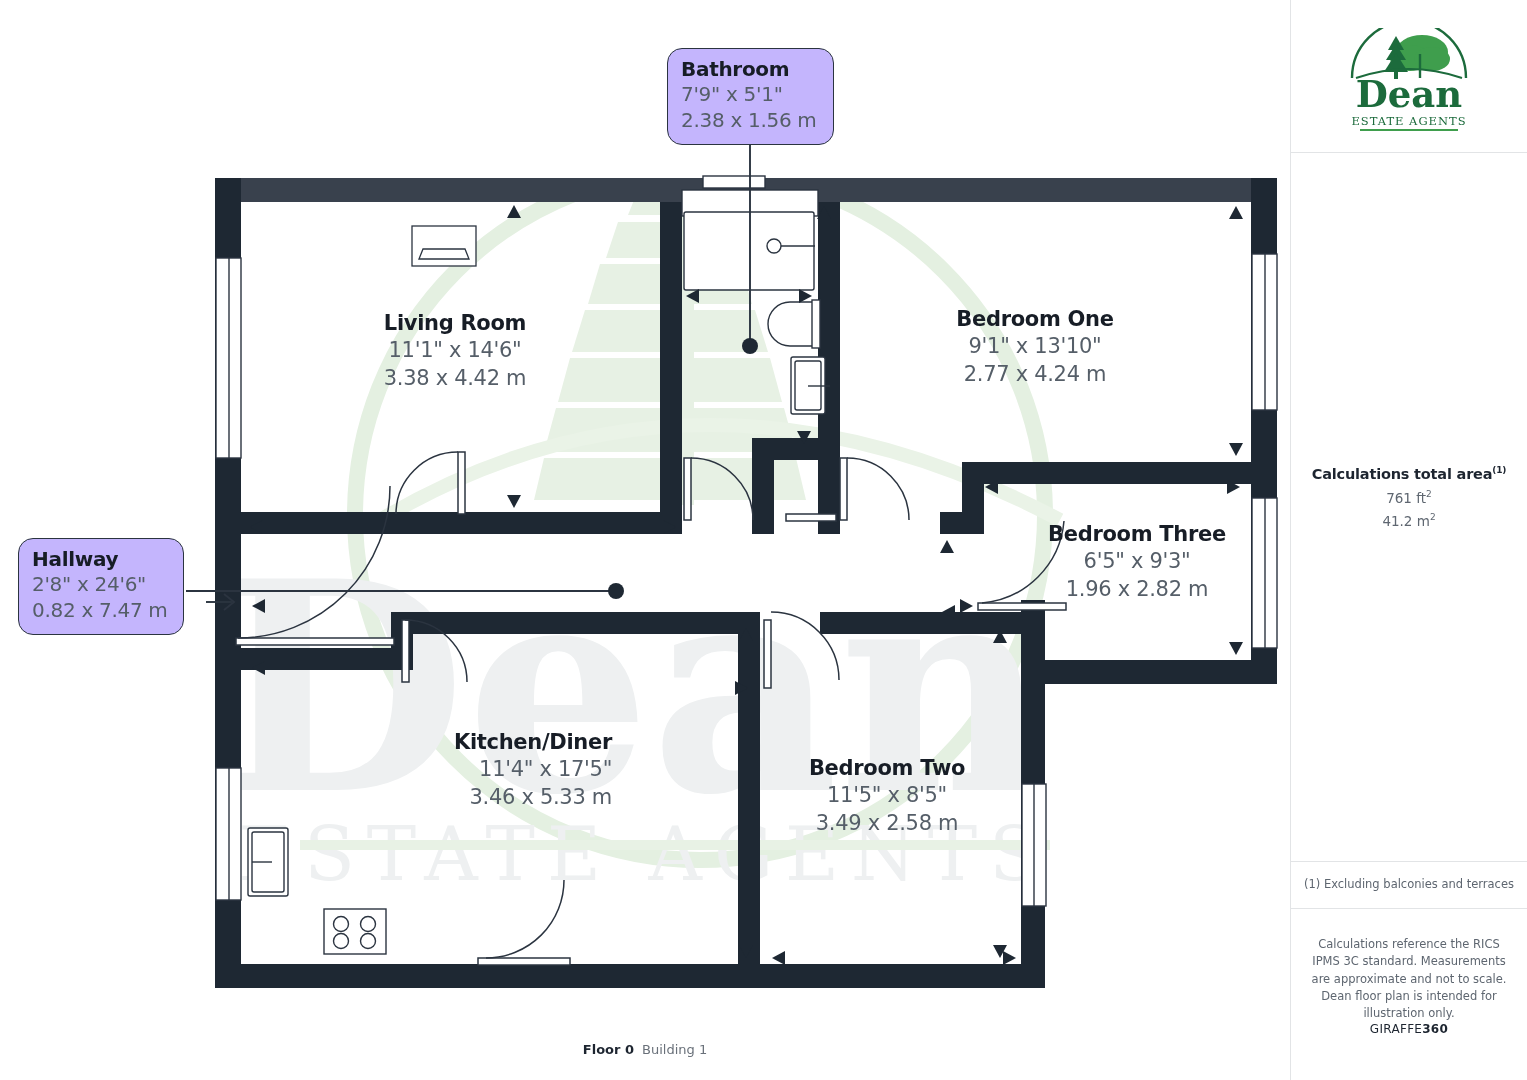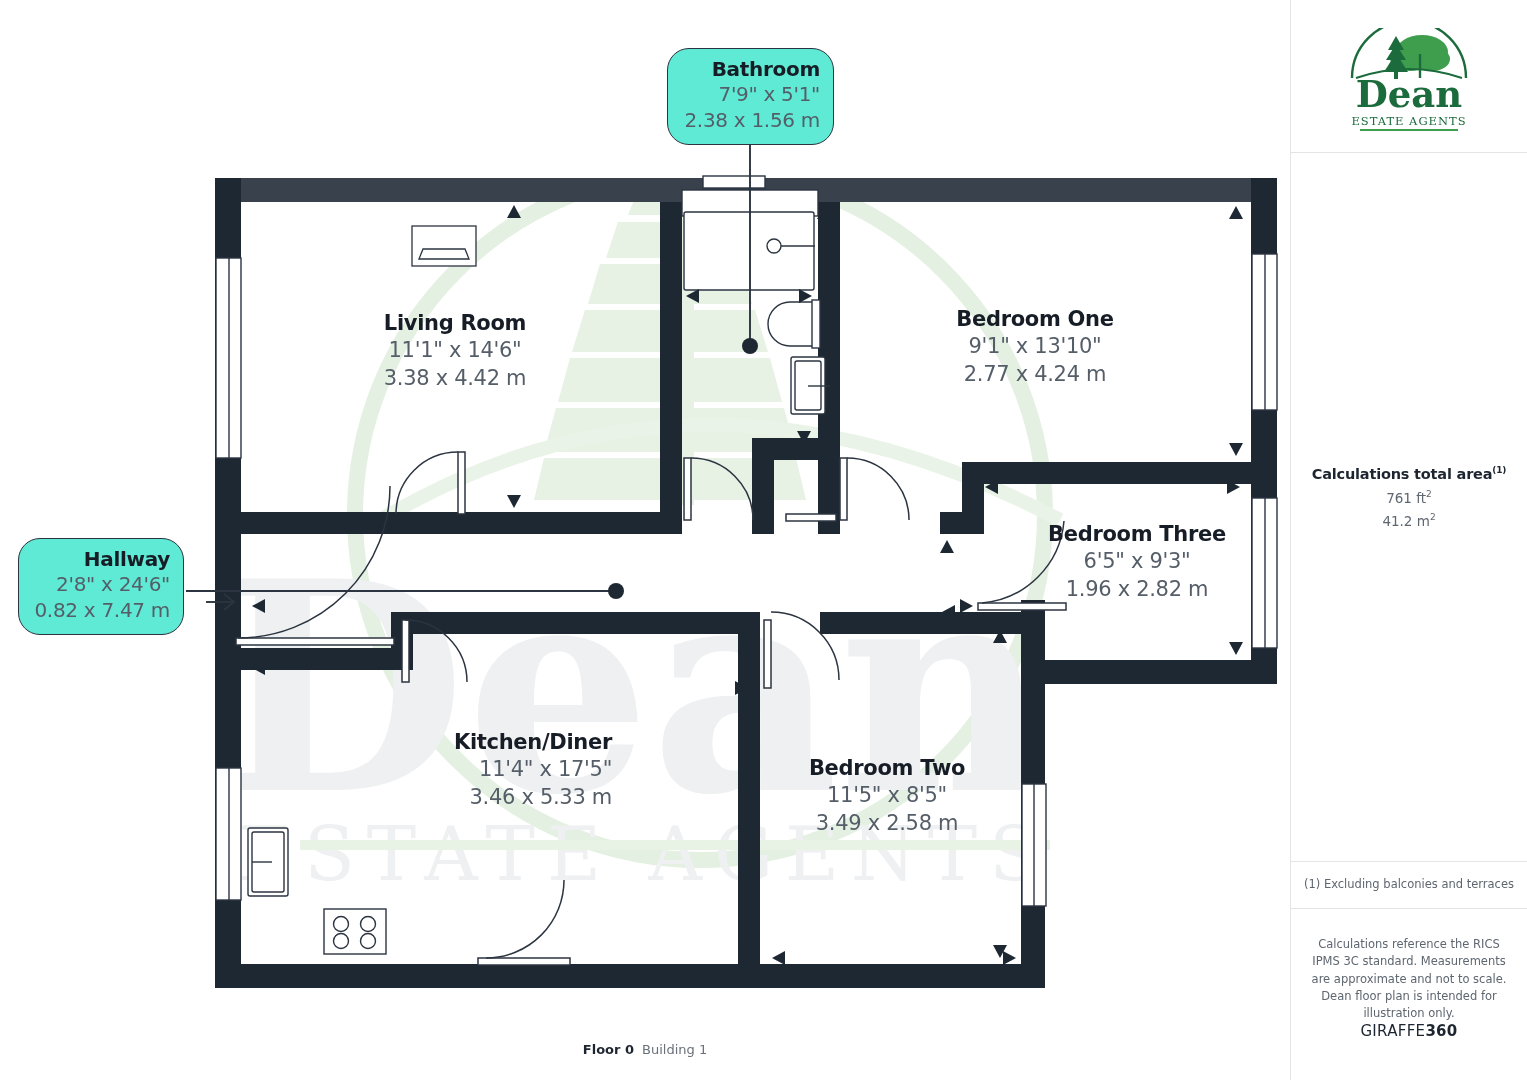--- a/index.html
+++ b/index.html
@@ -78,45 +78,45 @@
     position: absolute; left: 10px; right: 10px; top: 15px;
     font-size: 11.5px; color: #5e6670;
   }
   
   #sb-disc {
     position: absolute; left: 18px; right: 18px; top: 26px;
     font-size: 11.5px; color: #5e6670; line-height: 1.5;
   }
   #sb-giraffe {
     position: absolute; left: 0; right: 0; top: 112px;
-    font-size: 15px; color: #1d2530; letter-spacing: 0.3px;
+    font-size: 12px; color: #1d2530; letter-spacing: 0.3px;
   }
   #sb-giraffe b { font-weight: 700; }
 
   
   #footer {
     position: absolute; left: 0; top: 1042px; width: 1290px;
     text-align: center; font-size: 13px;
   }
   #footer .fl { font-weight: 700; color: #1d2530; }
   #footer .bl { color: #6a717a; margin-left: 8px; text-align: right; }
 
   
   #plan {
     position: absolute; left: 0; top: 0; width: 1290px; height: 1080px;
   }
   #plan svg { display: block; }
 
   
   .callout {
     position: absolute;
-    background: #5eead4;
+    background: #c4b5fd;
     border: 1.6px solid #2b3440;
-    border-radius: 22px;
-    text-align: right;
+    border-radius: 15px;
+    text-align: left;
     padding: 8px 13px 11px 13px;
     z-index: 40;
   }
   .callout .rname {
     font-size: 20px; font-weight: 700; color: #171d26;
     letter-spacing: -0.3px; line-height: 1.25;
   }
   .callout .rimp, .callout .rmet {
     font-size: 20px; font-weight: 400; color: #555e68;
     line-height: 1.28; letter-spacing: -0.3px;

